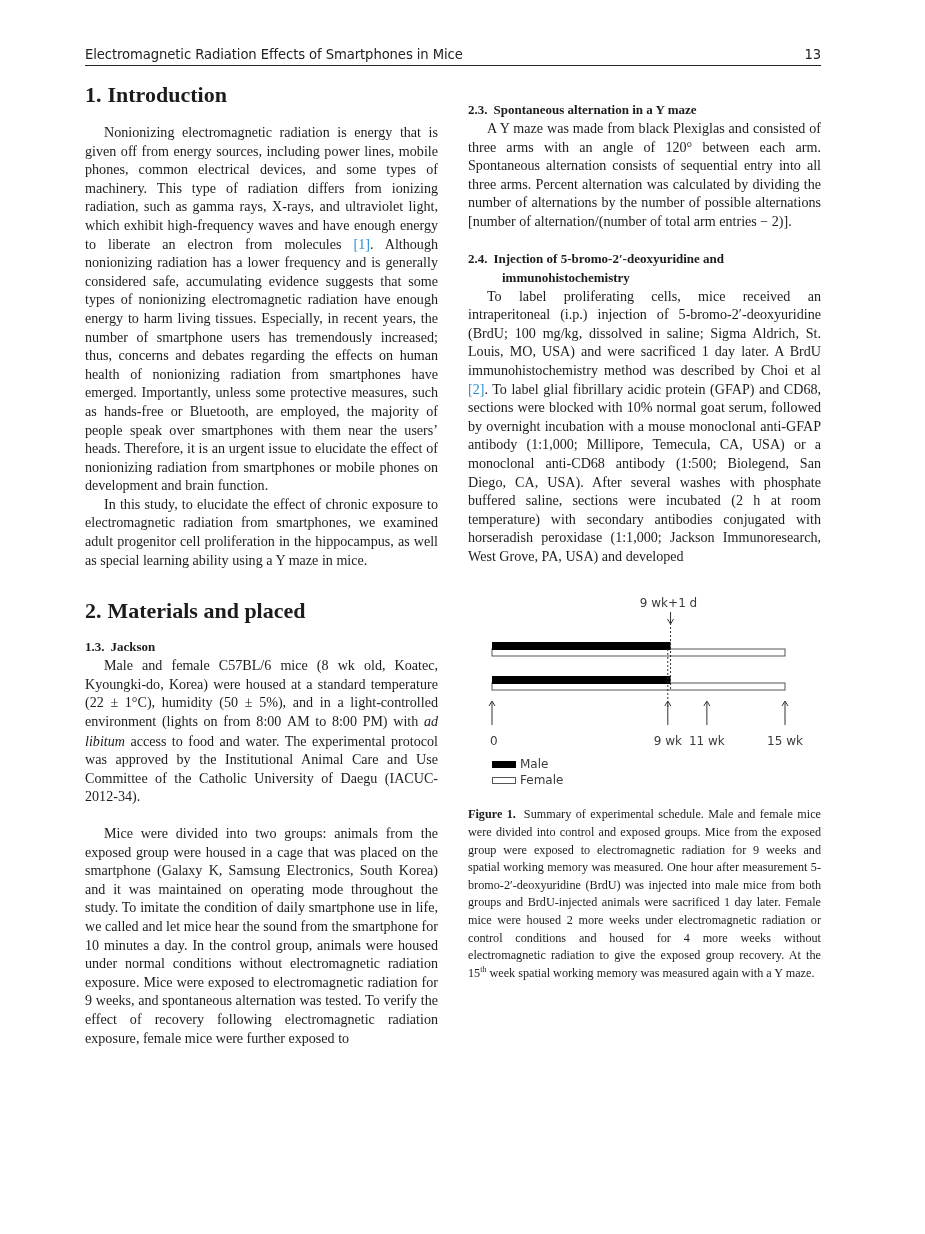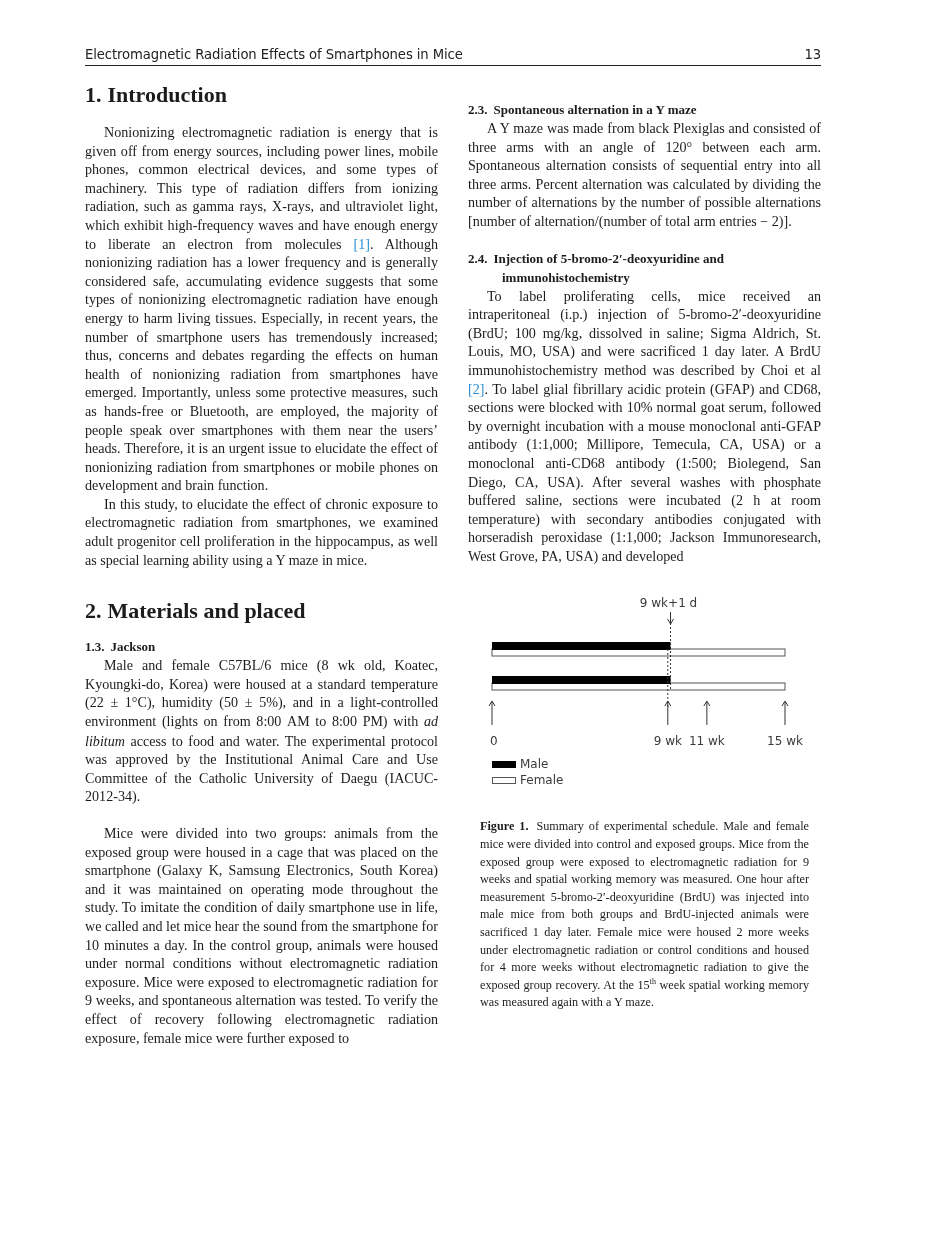--- a/index.html
+++ b/index.html
@@ -26,21 +26,21 @@
 
   p.body { margin: 0; text-align: justify; text-indent: 19px; }
   p.body.noindent { text-indent: 0; }
   .cite { color: #2a8fd0; }
   .sc { font-variant: small-caps; font-size: 14px; }
 
   .figure { position: relative; width: 353px; height: 205px; text-align: center; }
   .figure svg { position: absolute; left: 0; top: 0; }
   .fig-label { font-family: "DejaVu Sans", sans-serif; font-size: 12px; fill: #3a3a3a; }
 
-  .caption { font-family: "Liberation Serif", serif; font-size: 12.2px; line-height: 17.6px; text-align: justify; color: #1c1c1c; margin: 12px; }
+  .caption { font-family: "Liberation Serif", serif; font-size: 12.2px; line-height: 17.6px; text-align: justify; color: #1c1c1c; margin: 0; }
   .caption .lbl { font-weight: bold; margin-right: 8px; }
   sup { font-size: 8px; line-height: 0; }
 </style>
 </head>
 <body>
 
 <div class="page">
 
   <div class="running-head">
     <span>Electromagnetic Radiation Effects of Smartphones in Mice</span>

